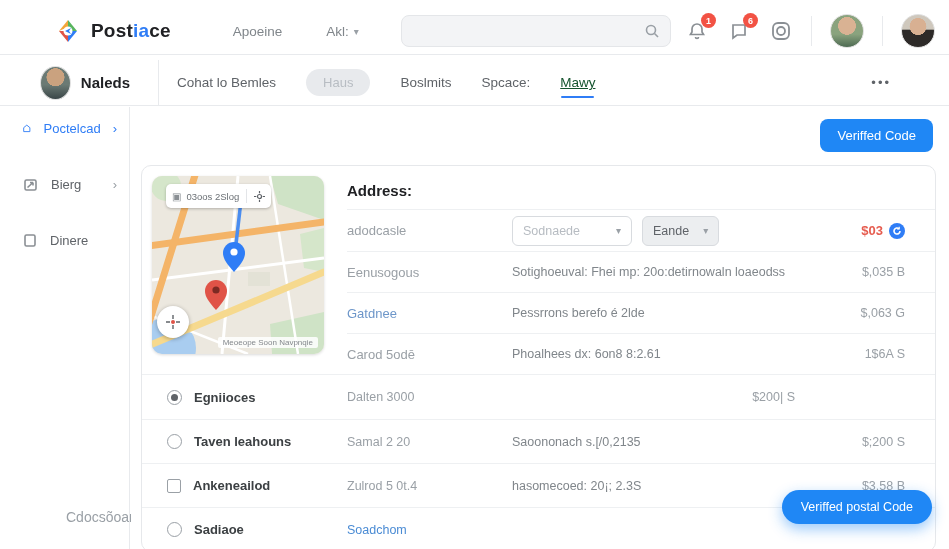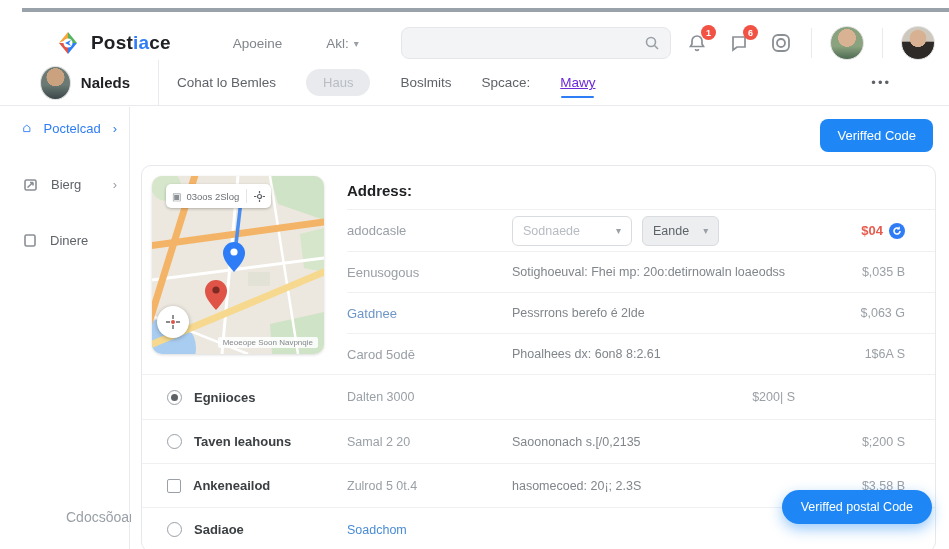--- a/index.html
+++ b/index.html
@@ -3,21 +3,21 @@
 <meta charset="utf-8">
 <style>
   * { margin:0; padding:0; box-sizing:border-box; }
   html,body { width:949px; height:549px; }
   body { font-family:"Liberation Sans", sans-serif; background:#fff; position:relative; overflow:hidden; color:#3c4043; }
 
   
   .top-strip { position:absolute; top:8px; left:22px; right:0; height:4px; background:#99a1a9; }
 
   
-  .header { position:absolute; top:20px; left:0; right:0; height:47px; display:flex; align-items:center; border-bottom:1px solid #e8eaed; background:#fff; }
+  .header { position:absolute; top:8px; left:0; right:0; height:47px; display:flex; align-items:center; border-bottom:1px solid #e8eaed; background:#fff; }
   .brand { display:flex; align-items:center; gap:10px; margin-left:55px; }
   .brand-name { font-size:19px; font-weight:bold; color:#202124; letter-spacing:.2px; }
   .brand-name .mid { color:#2f7df6; }
   .top-nav { display:flex; align-items:center; gap:44px; margin-left:62px; font-size:13.5px; color:#80868b; }
   .top-nav .nav-item { display:flex; align-items:center; gap:5px; cursor:pointer; }
   .chev { font-size:10px; color:#9aa0a6; }
   .search-box { margin-left:42px; width:270px; height:32px; background:#f3f4f6; border:1px solid #e4e6e9; border-radius:8px; display:flex; align-items:center; padding:0 10px; }
   .search-box input { flex:1; border:none; outline:none; background:transparent; font-size:13px; color:#3c4043; font-family:inherit; }
   .hdr-right { margin-left:auto; margin-right:14px; display:flex; align-items:center; gap:18px; }
   .icon-btn { position:relative; width:24px; height:24px; display:flex; align-items:center; justify-content:center; cursor:pointer; }
@@ -29,21 +29,21 @@
   .av-w2    { background:radial-gradient(circle at 50% 36%, #d8b092 0 32%, transparent 33%), linear-gradient(#cfc8bd 45%, #2d2a28 46%); }
 
   
   .subheader { position:absolute; top:60px; left:0; right:0; height:46px; display:flex; align-items:center; border-bottom:1px solid #e8eaed; background:#fff; }
   .user-chip { width:130px; display:flex; align-items:center; gap:10px; padding-left:40px; flex:none; }
   .user-chip .name { font-size:15px; font-weight:bold; color:#202124; white-space:nowrap; }
   .sub-divider { width:1px; height:46px; background:#e8eaed; margin-left:28px; flex:none; }
   .tabs { display:flex; align-items:center; gap:30px; margin-left:18px; font-size:13.5px; color:#5f6368; }
   .tab { cursor:pointer; white-space:nowrap; }
   .tab.pill { background:#e8eaed; color:#b8bdc3; border-radius:15px; padding:6px 17px; font-size:13px; }
-  .tab.active { color:#6d28d9; position:relative;text-decoration:underline; }
+  .tab.active { color:#14532d; position:relative;text-decoration:underline; }
   .tab.active::after { content:""; position:absolute; left:1px; right:1px; bottom:-8px; height:2px; background:#2f7df6; border-radius:1px; }
   .more-dots { margin-left:auto; margin-right:58px; color:#5f6368; font-size:13px; letter-spacing:2px; cursor:pointer; }
 
   
   .sidebar { position:absolute; top:107px; left:0; bottom:0; width:130px; border-right:1px solid #e8eaed; background:#fff; }
   .side-item { display:flex; align-items:center; gap:12px; padding:0 12px 0 22px; height:30px; margin-top:6px; font-size:13px; color:#5f6368; cursor:pointer; }
   .side-item.active { color:#2f7df6; }
   .side-item .chevr { margin-left:auto; color:#9aa0a6; font-size:13px; }
   .side-item.active .chevr { color:#2f7df6; }
   .side-bottom { position:absolute; bottom:24px; left:0; right:0; display:flex; align-items:center; gap:10px; padding-left:56px; font-size:14px; color:#9aa0a6; cursor:pointer; }
@@ -272,21 +272,21 @@
             <span class="dd dd1">
               <span>Sodnaede</span>
               <span class="chev">▾</span>
             </span>
             <span class="dd dd2">
               <span>Eande</span>
               <span class="chev">▾</span>
             </span>
           </span>
           <span class="price price-red">
-            <span>$04</span>
+            <span>$03</span>
             <span class="refresh-badge">
               <svg width="10" height="10" viewBox="0 0 10 10" fill="none" stroke="#ffffff" stroke-width="1.6">
                 <path d="M8 5 a3 3 0 1 1 -1 -2.2"></path>
                   <path d="M7.2 0.8 L7.2 3 L5 3" stroke-width="1.2"></path>
               </svg>
             </span>
           </span>
         </div>
 
         <div class="addr-row">

